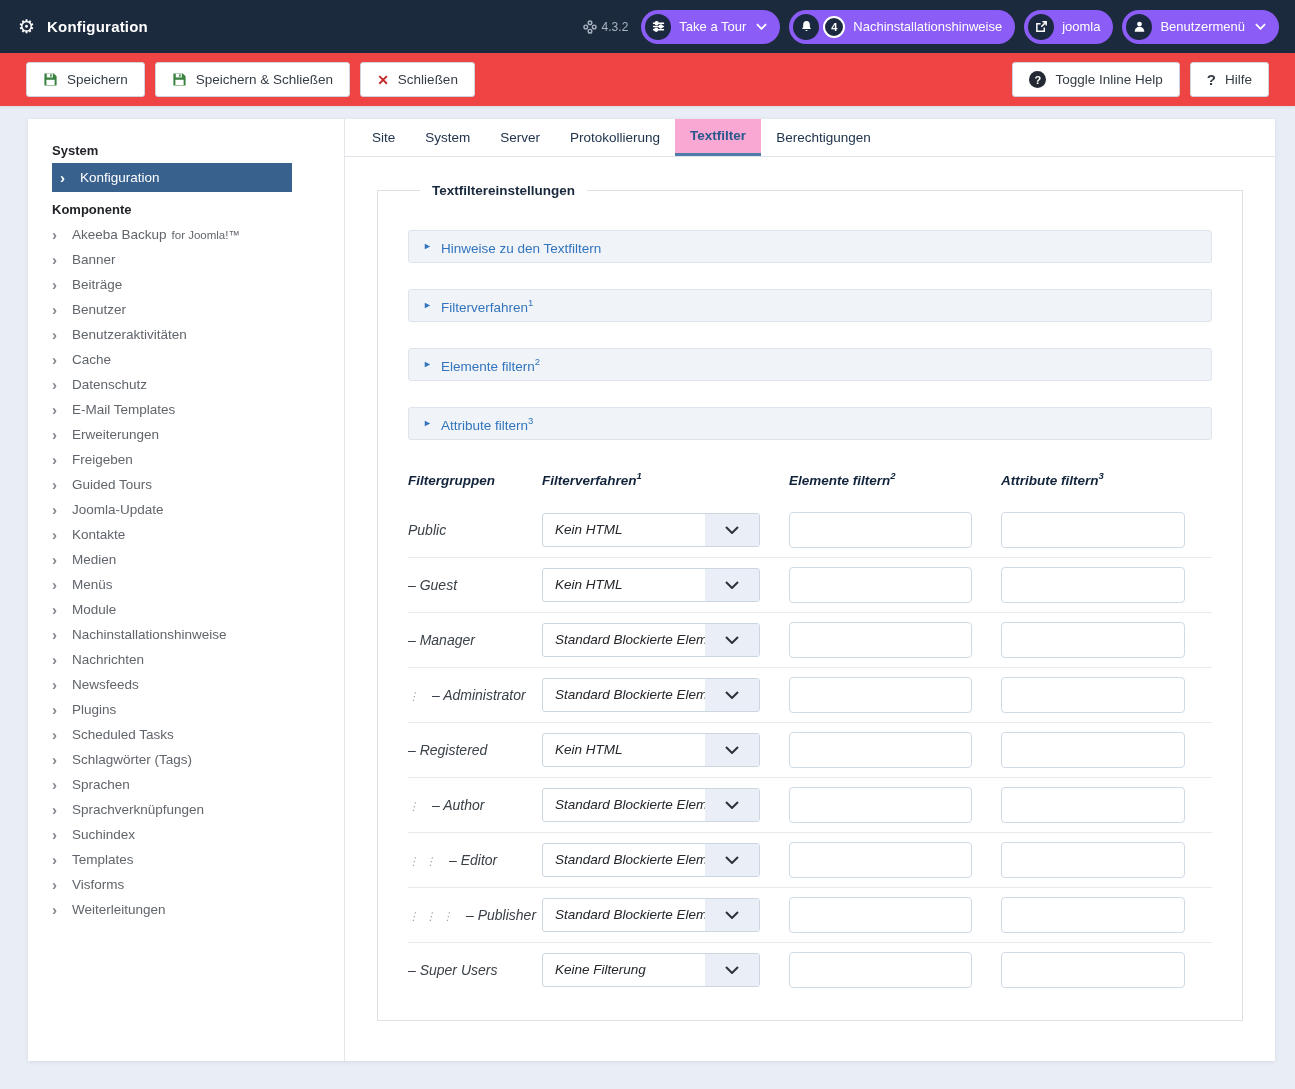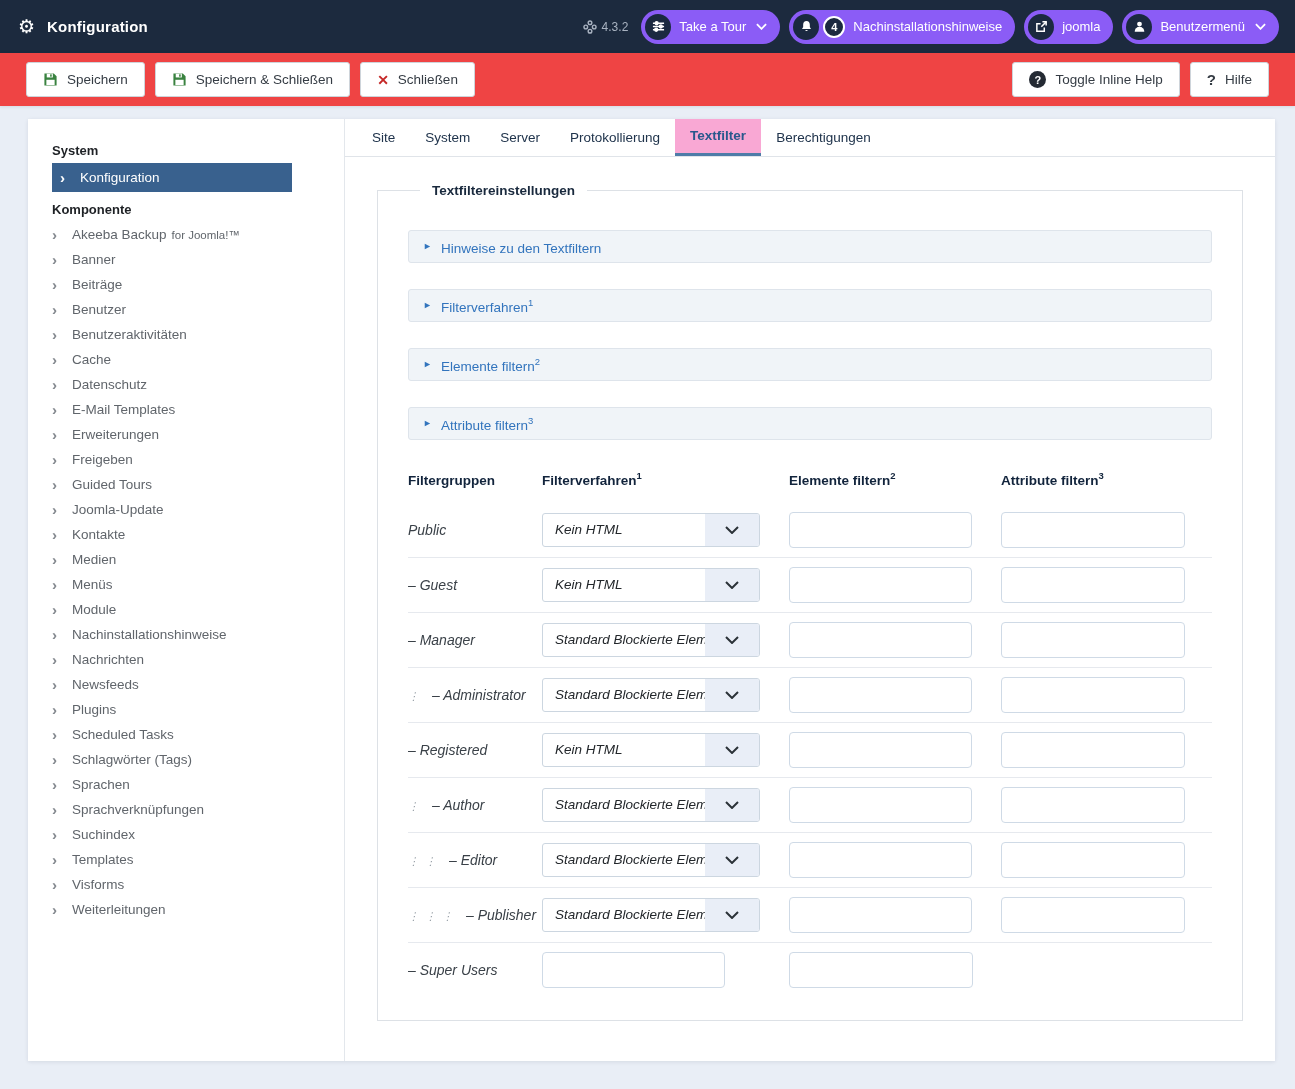--- a/index.html
+++ b/index.html
@@ -63,21 +63,21 @@
   .accordion { height:33px; display:flex; align-items:center; gap:9px; padding:0 14px;
     background:#f0f4f8; border:1px solid #dee4eb; border-radius:3px; color:#3274bd;
     font-size:13.5px; margin-bottom:26px; cursor:pointer; }
   .accordion .caret { font-size:9px; line-height:1; }
   sup { font-size:9.5px; }
 
   
   .ftable { margin-top:26px; }
   .frow, .fhead { display:grid; grid-template-columns:134px 247px 212px 1fr; align-items:center; }
   .fhead { padding:4px 0 15px; }
-  .fhead .hcell { font-size:13.5px; font-weight:700; color:#12243c; }
+  .fhead .hcell { font-size:13.5px; font-weight:700; color:#12243c;font-style:italic; }
   .frow { padding:9px 0; border-bottom:1px solid #e6e9ee; min-height:54px; }
   .frow:first-of-type { border-top:1px solid #e6e9ee; }
   .frow:last-of-type { border-bottom:none; }
   .glabel { font-size:14px; color:#3a4148;font-style:italic; }
   .dots { color:#98a0a8; font-size:11px; margin-right:7px; letter-spacing:6px; }
   .dots:empty { display:none; margin:0; }
 
   .selbox { width:218px; height:34px; border:1px solid #ccd6e0; border-radius:3px; background:#fff;
     display:flex; align-items:center; padding-left:12px; position:relative; overflow:hidden;
     font-size:13.5px; color:#23272b; cursor:pointer; white-space:nowrap;font-style:italic; }
@@ -484,20 +484,30 @@
                     </svg>
                   </span>
                 </div>
               </div>
             <div><input class="finput" type="text" style=""></div>
             <div><input class="finput c4" type="text" style=""></div>
           </div>
 
           <div class="frow">
             <div class="glabel"><span>– Super Users</span></div>
+            <div>
+                <div class="selbox">
+                  <span>Keine Filterung</span>
+                  <span class="strip">
+                    <svg width="14" height="8" viewBox="0 0 14 8" fill="none" stroke="#2b3238" stroke-width="2">
+                      <polyline points="1,1 7,7 13,1"></polyline>
+                    </svg>
+                  </span>
+                </div>
+              </div>
             <div><input class="finput" type="text" style=""></div>
             <div><input class="finput c4" type="text" style=""></div>
           </div>
         </div>
       </fieldset>
     </div>
   </div>
 </div>
 
 </body></html>

